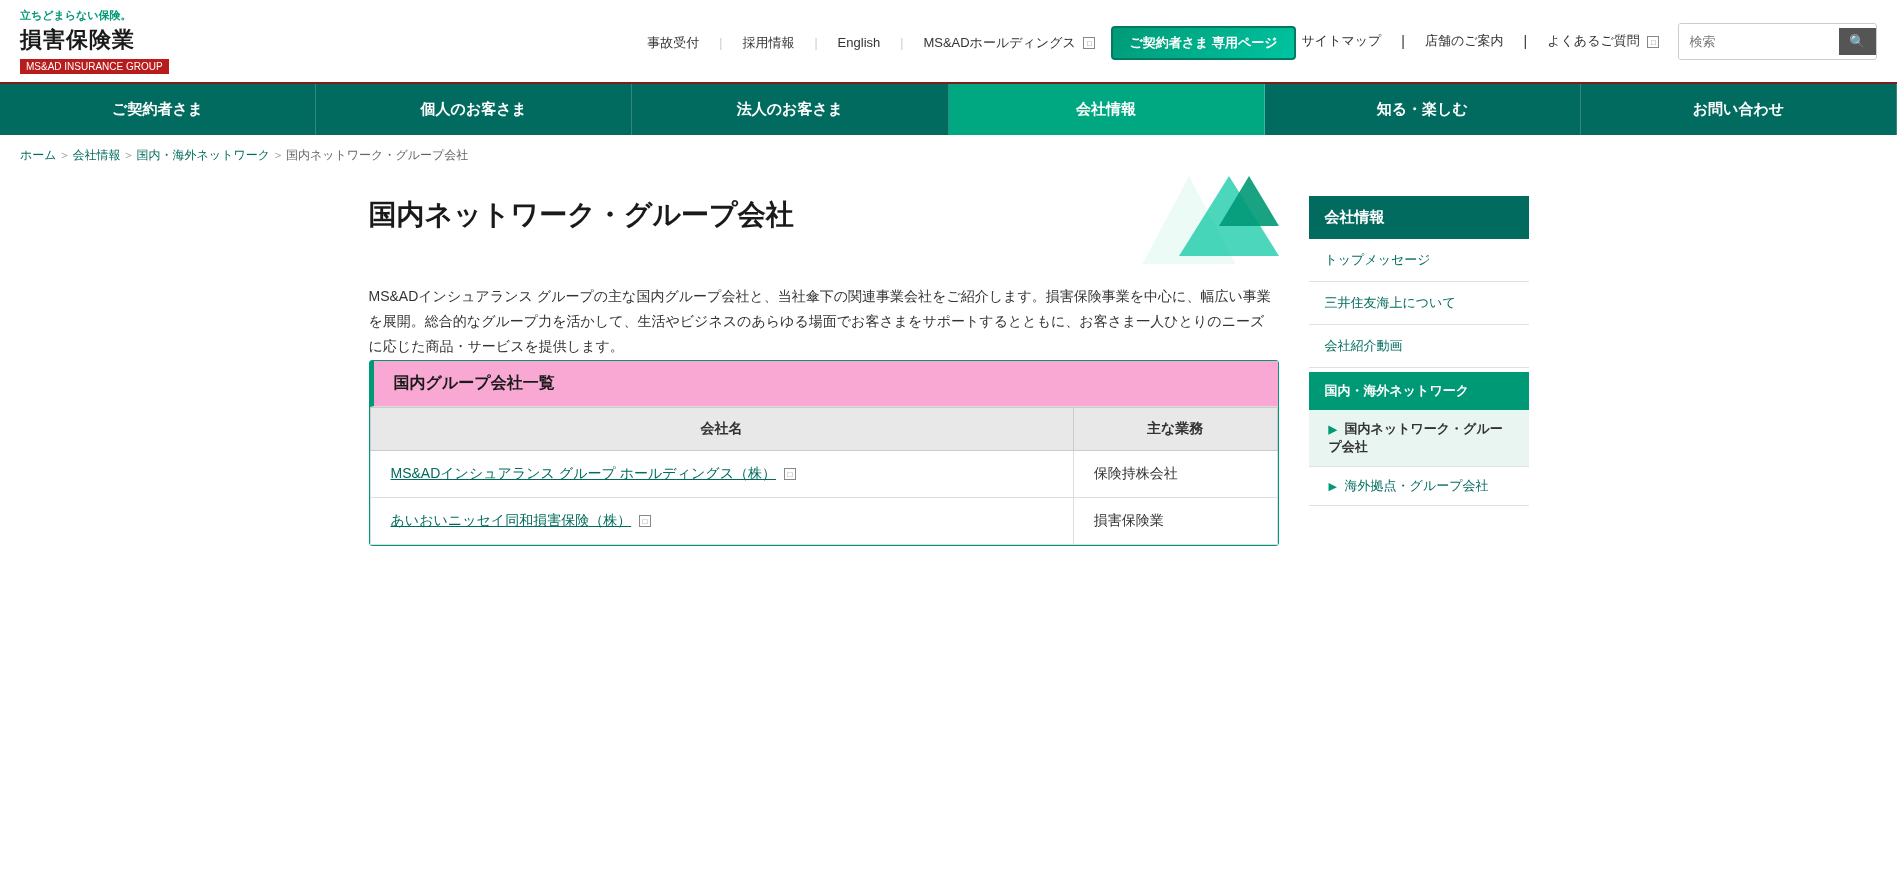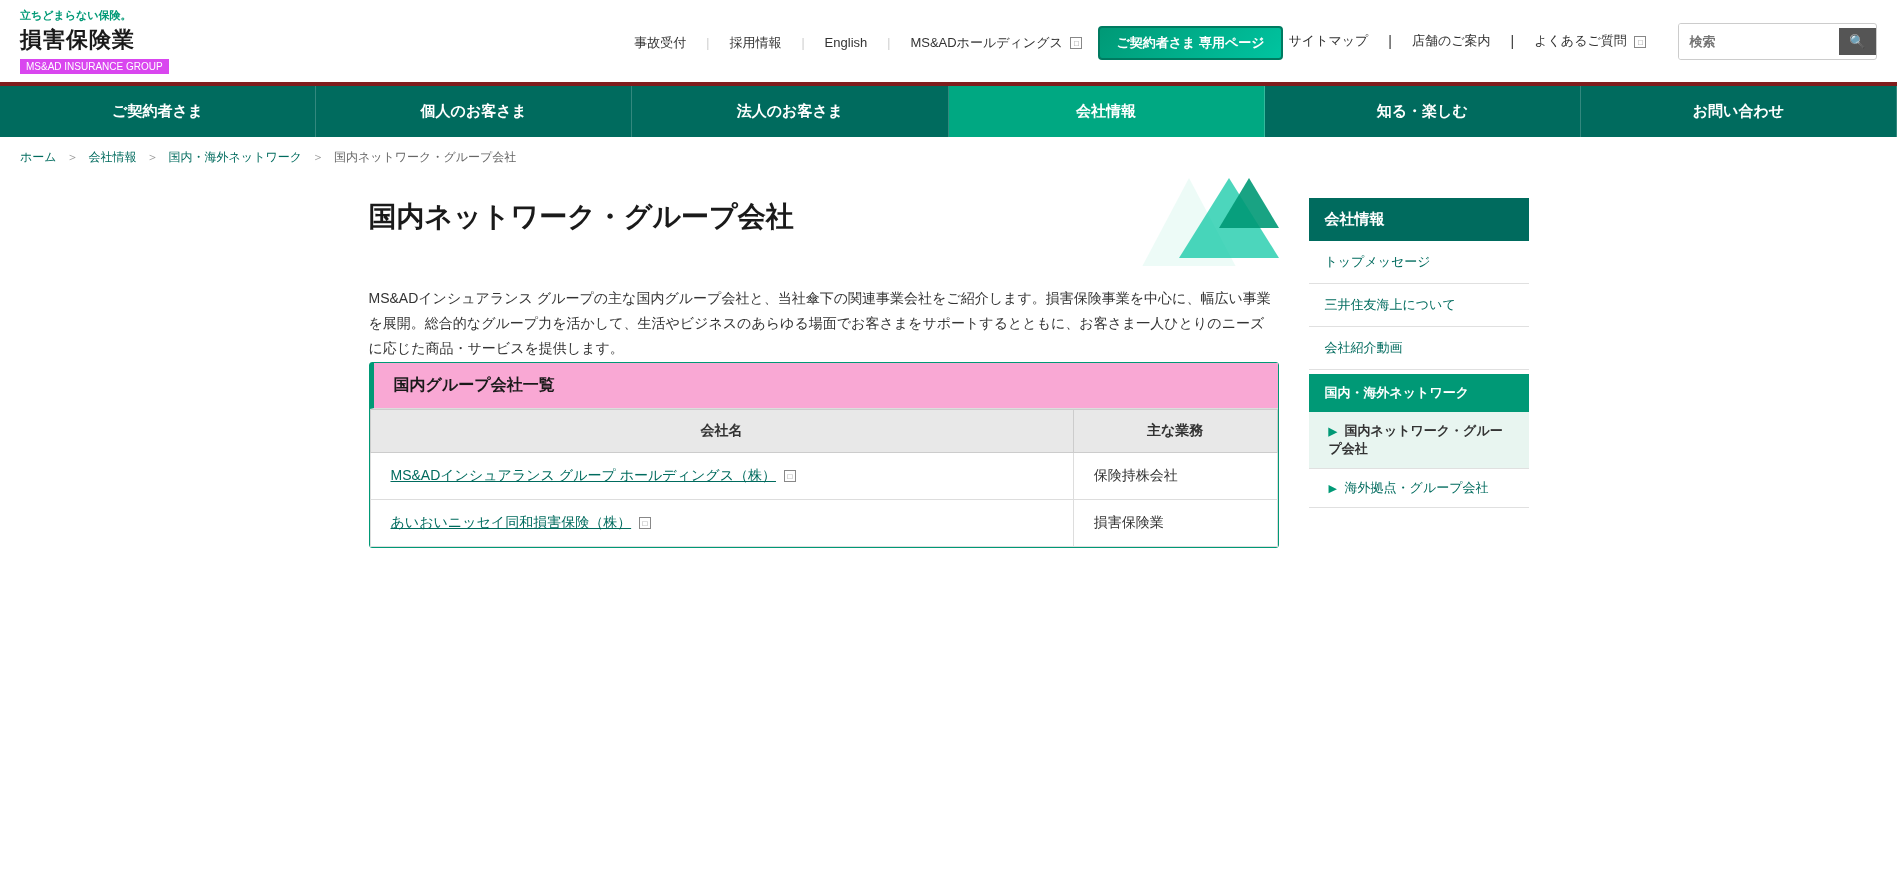--- a/index.html
+++ b/index.html
@@ -4,40 +4,40 @@
   <style>
     * { box-sizing: border-box; margin: 0; padding: 0; }
     body { font-family: 'Hiragino Sans', 'Meiryo', 'Yu Gothic', sans-serif; font-size: 14px; color: #333; background: #fff; }
 
     
     .header-top {
       display: flex;
       align-items: center;
       justify-content: space-between;
       padding: 8px 20px;
-      border-bottom: 4px solid #7f1d1d;
+      border-bottom: 2px solid #7f1d1d;
     }
     .logo-area {
       display: flex;
       flex-direction: column;
       gap: 2px;
     }
     .logo-tagline {
       font-size: 11px;
       color: #009976;
       font-weight: bold;
     }
     .logo-name {
       font-size: 22px;
       font-weight: bold;
       color: #1a1a1a;
       letter-spacing: 1px;
     }
     .logo-badge {
-      background: #d946ef;
+      background: #b91c1c;
       color: #fff;
       font-size: 10px;
       padding: 2px 6px;
       display: inline-block;
       margin-top: 2px;
     }
     .header-right {
       display: flex;
       flex-direction: row;
       align-items: flex-end;
@@ -87,21 +87,20 @@
       border: 1px solid #ccc;
       border-radius: 3px;
       overflow: hidden;
     }
     .search-box input {
       border: none;
       outline: none;
       padding: 10px 10px;
       font-size: 13px;
       width: 160px;
-      font-weight: bold;
     }
     .search-box button {
       background: #555;
       border: none;
       color: #fff;
       padding: 6px 10px;
       cursor: pointer;
     }
 
     
@@ -128,21 +127,21 @@
     .main-nav-item.active {
       background: #00a882;
     }
 
     
     .breadcrumb {
       padding: 12px 20px;
       font-size: 12px;
       color: #666;
       display: flex;
-      gap: 10px;
+      gap: 2px;
     }
     .breadcrumb a {
       color: #006b5e;
       text-decoration: none;
     }
     .breadcrumb .sep { color: #999; }
 
     
     .page-content {
       display: flex;
@@ -315,21 +314,21 @@
           <span class="separator">|</span>
           <a href="#">
             <span>MS&amp;ADホールディングス</span>
             <span class="ext-icon">□</span>
           </a>
         </div>
         <button class="header-contract-btn">
           <span>ご契約者さま 専用ページ</span>
         </button>
       </div>
-      <div style="display:flex; align-items:center; gap:32px;">
+      <div style="display:flex; align-items:center; gap:19px;">
         <div class="header-nav-bottom">
           <a href="#">サイトマップ</a>
           <span class="separator">|</span>
           <a href="#">店舗のご案内</a>
           <span class="separator">|</span>
           <a href="#">
             <span>よくあるご質問</span>
             <span class="ext-icon">□</span>
           </a>
         </div>

